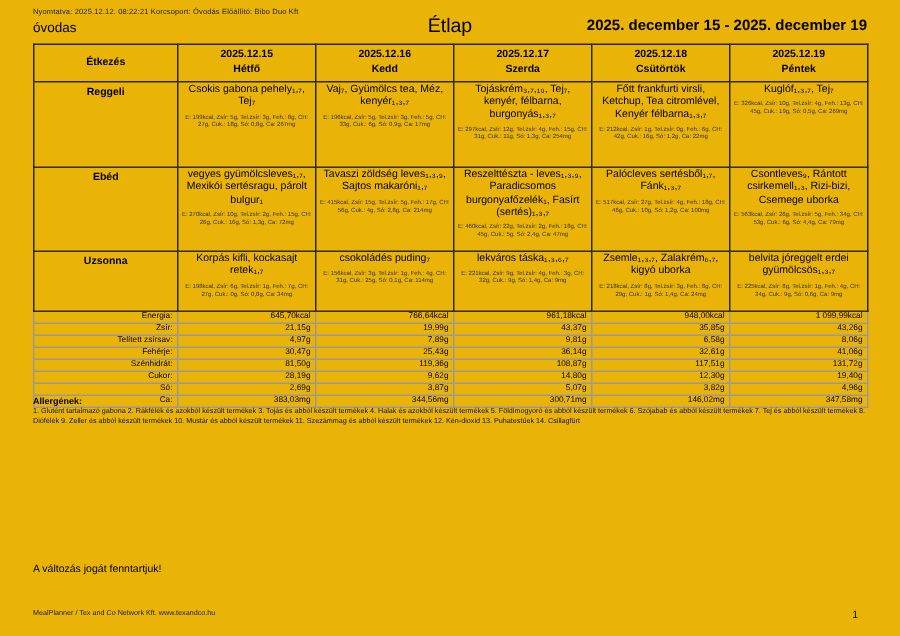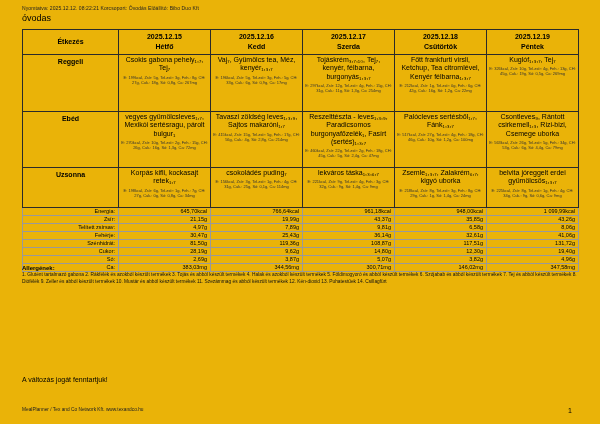--- a/index.html
+++ b/index.html
@@ -32,20 +32,22 @@
   .footer{position:absolute;left:22px;top:407px;font-size:4.8px;color:#222;}
   .pagenum{position:absolute;right:28px;top:407px;font-size:7px;}
 </style>
 </head>
 <body>
 
 <div class="page">
 
   <div class="print-info">Nyomtatva: 2025.12.12. 08:22:21 Korcsoport: Óvodás Előállító: Bibo Duo Kft</div>
   <div class="group-label">óvodas</div>
+  <div class="title">Étlap</div>
+  <div class="date-range">2025. december 15 - 2025. december 19</div>
 
   <table class="menu">
     <colgroup>
       <col style="width:96px">
         <col style="width:92px">
         <col style="width:92px">
       <col style="width:92px">
         <col style="width:92px">
         <col style="width:92px">
     </colgroup>

